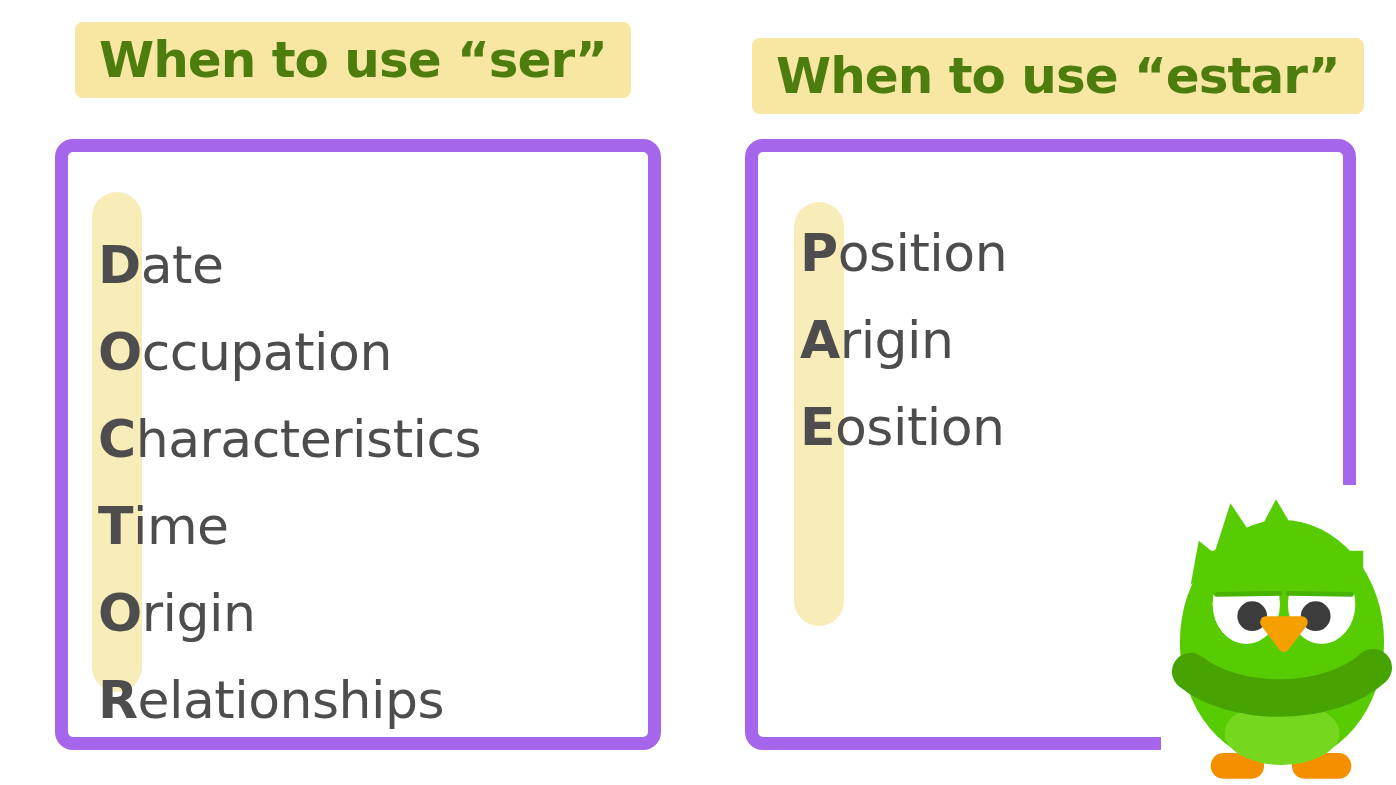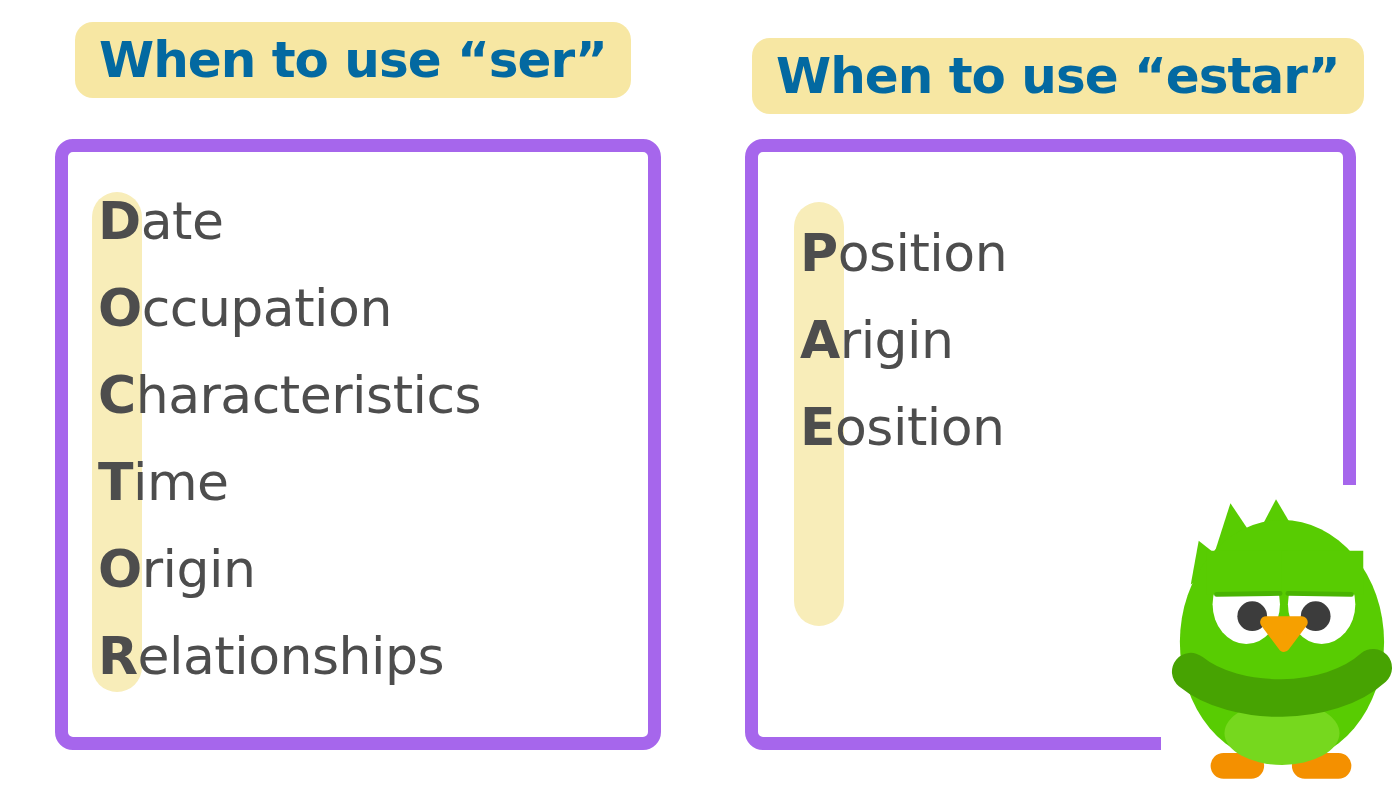--- a/index.html
+++ b/index.html
@@ -13,24 +13,24 @@
     font-family: "DejaVu Sans", sans-serif;
   }
 
   .title-badge {
     position: absolute;
     top: 22px;
     height: 76px;
     line-height: 76px;
     padding: 0 24px;
     background: #F7E7A3;
-    border-radius: 18px;
+    border-radius: 8px;
     font-size: 50px;
     font-weight: bold;
-    color: #0369a1;
+    color: #4d7c0f;
     letter-spacing: -1px;
     white-space: nowrap;
   }
   .title-badge.left  { left: 75px; }
   .title-badge.right { left: 752px; margin-top: 16px; }
 
   .box {
     position: absolute;
     top: 139px;
     height: 611px;
@@ -50,21 +50,21 @@
   .left-box  .stripe { left: 24px; top: 40px;  height: 500px; }
   .right-box .stripe { left: 36px; top: 50px;  height: 424px; }
 
   .items {
     position: relative;
     font-size: 52px;
     line-height: 87px;
     color: #4D4D4D;
     letter-spacing: -0.5px;
   }
-  .left-box  .items { padding: 26px 0 0 30px; }
+  .left-box  .items { padding: 26px 0 0 30px; margin-top: 44px; }
   .right-box .items { padding: 58px 0 0 42px; }
   .item .initial { font-weight: bold; }
   .item .rest    { font-weight: normal; }
 
   
   .owl-patch {
     position: absolute;
     left: 1161px;
     top: 485px;
     width: 235px;

